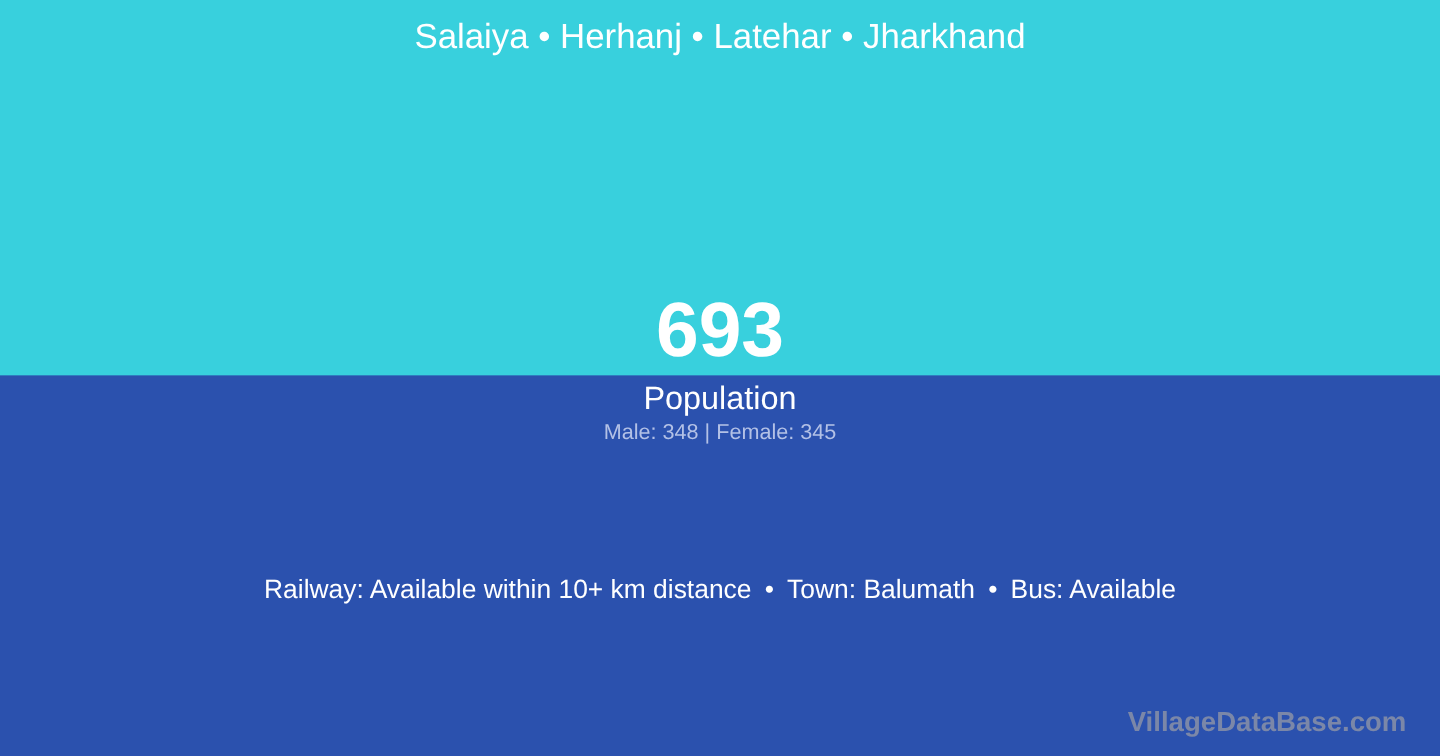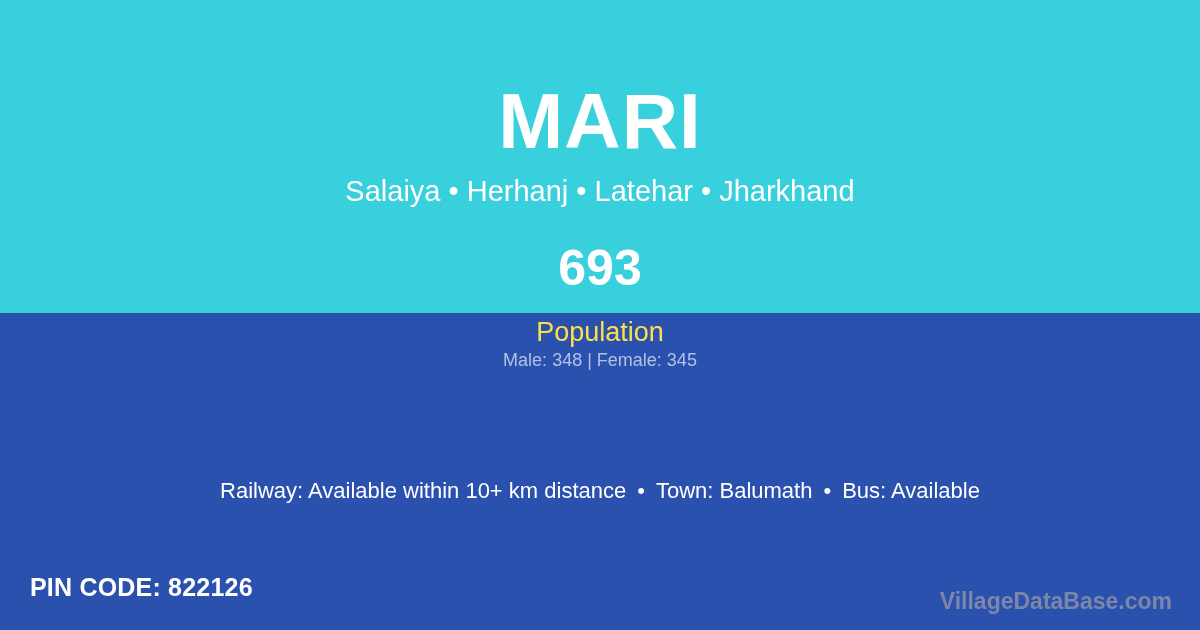--- a/index.html
+++ b/index.html
@@ -72,32 +72,32 @@
     top: 243px;
     width: 1200px;
     display: flex;
     flex-direction: row;
   }
   .stat-col {
     flex: 1 1 0;
     text-align: center;
   }
   .stat-value {
-    font-size: 50px;
+    font-size: 64px;
     font-weight: 800;
     line-height: 1;
     color: #ffffff;
     height: 66px;
   }
   .stat-label {
     margin-top: 10px;
     font-size: 27px;
     font-weight: 400;
     line-height: 1;
-    color: #fde047;
+    color: #ffffff;
   }
   .stat-sub {
     margin-top: 5px;
     font-size: 18px;
     font-weight: 400;
     line-height: 1;
     color: #b3c1e6;
   }
 
   
@@ -149,38 +149,36 @@
 </style>
 </head>
 <body>
 
 <div class="card">
 
   <div class="band-cyan"></div>
   <div class="band-blue"></div>
 
   <div class="header">
-    <h1 class="village-title">MARI</h1>
     <p class="village-breadcrumb">Salaiya • Herhanj • Latehar • Jharkhand</p>
   </div>
 
   <div class="stats-row">
 
     <div class="stat-col">
       <div class="stat-value">693</div>
       <div class="stat-label">Population</div>
       <div class="stat-sub">Male: 348 | Female: 345</div>
     </div>
 
 
 
   </div>
 
   <div class="amenities">
     <span>Railway: Available within 10+ km distance</span><span class="sep">•</span><span>Town: Balumath</span><span class="sep">•</span><span>Bus: Available</span>
   </div>
 
   <div class="footer">
-    <div class="pin-code">PIN CODE: 822126</div>
     <div class="watermark">VillageDataBase.com</div>
   </div>
 
 </div>
 
 </body></html>

